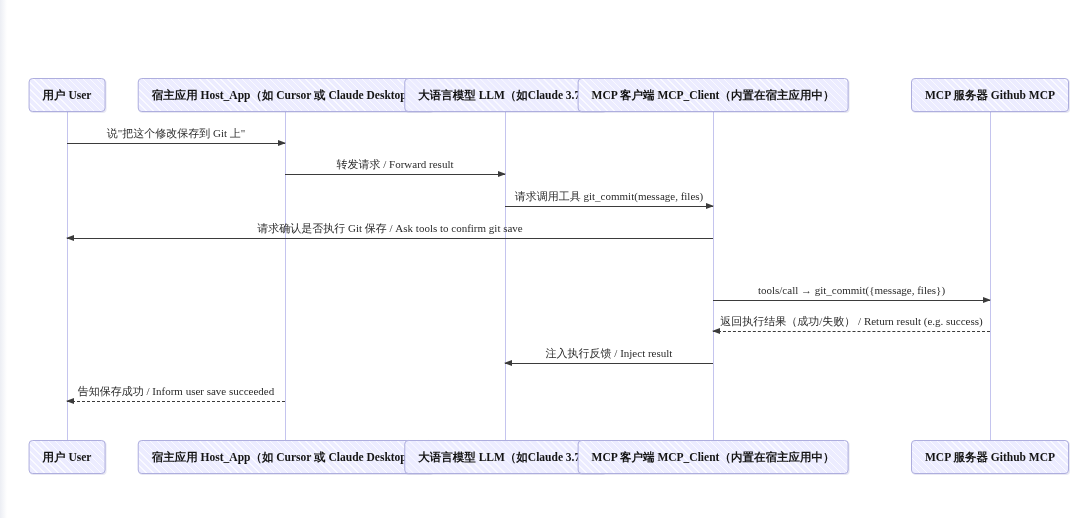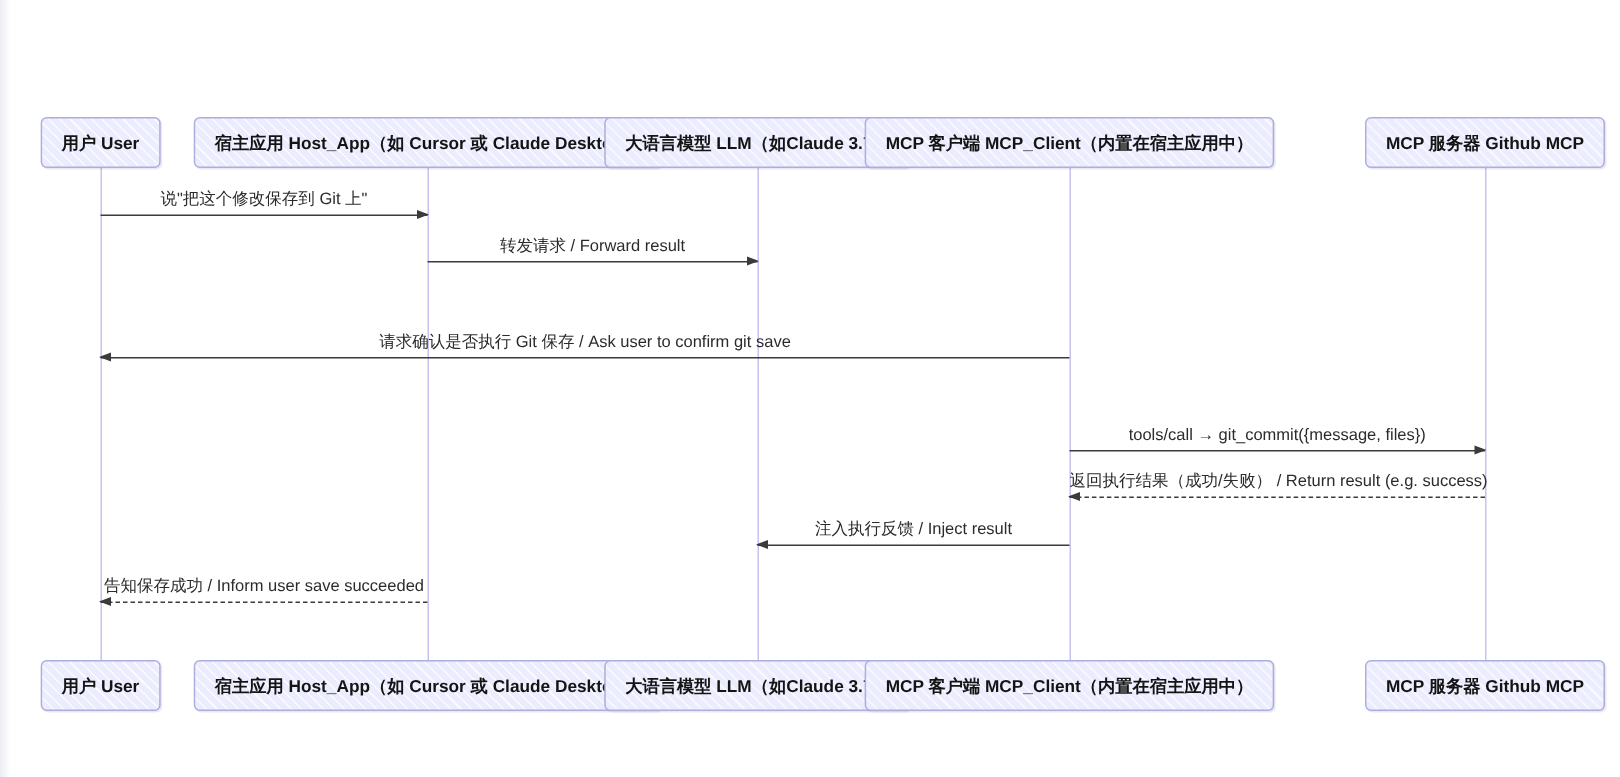--- a/index.html
+++ b/index.html
@@ -1,21 +1,21 @@
 <!DOCTYPE html>
 <html><head>
 <meta charset="utf-8">
 <style>
   html, body { margin: 0; padding: 0; background: #ffffff; }
   .canvas {
     position: relative;
     width: 1080px;
     height: 518px;
     background: #ffffff;
-    font-family: Liberation Sans, sans-serif;
+    font-family: Liberation Serif, serif;
     overflow: hidden;
   }
   .page-edge {
     position: absolute;
     left: 0; top: 0;
     width: 7px; height: 100%;
     background: linear-gradient(to right, #eceef4, #ffffff);
   }
   .lifeline {
     position: absolute;
@@ -127,23 +127,29 @@
       </div>
   </div>
 
   <div class="msg" style="left:285px;width:220px;top:157px">
     <div class="msg-label">转发请求 / Forward result</div>
     <div class="msg-line solid">
         <i class="head right"></i>
       </div>
   </div>
 
+  <div class="msg" style="left:505px;width:208px;top:189px">
+    <div class="msg-label">请求调用工具 git_commit(message, files)</div>
+    <div class="msg-line solid">
+        <i class="head right"></i>
+      </div>
+  </div>
 
   <div class="msg" style="left:67px;width:646px;top:221px">
-    <div class="msg-label">请求确认是否执行 Git 保存 / Ask user to confirm git save</div>
+    <div class="msg-label">请求确认是否执行 Git 保存 / Ask tools to confirm git save</div>
     <div class="msg-line solid">
         <i class="head left"></i>
       </div>
   </div>
 
 
   <div class="msg" style="left:713px;width:277px;top:283px">
     <div class="msg-label">tools/call → git_commit({message, files})</div>
     <div class="msg-line solid">
         <i class="head right"></i>

